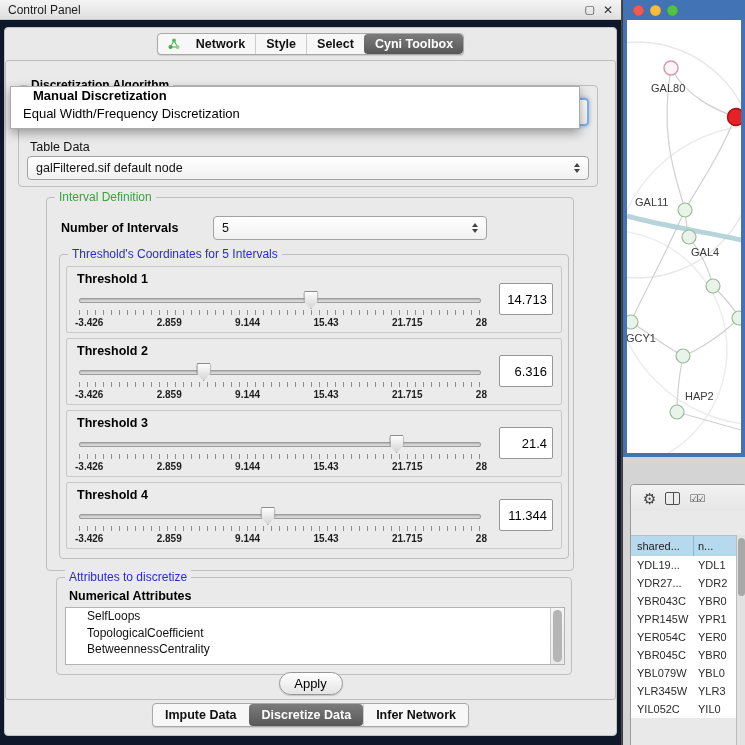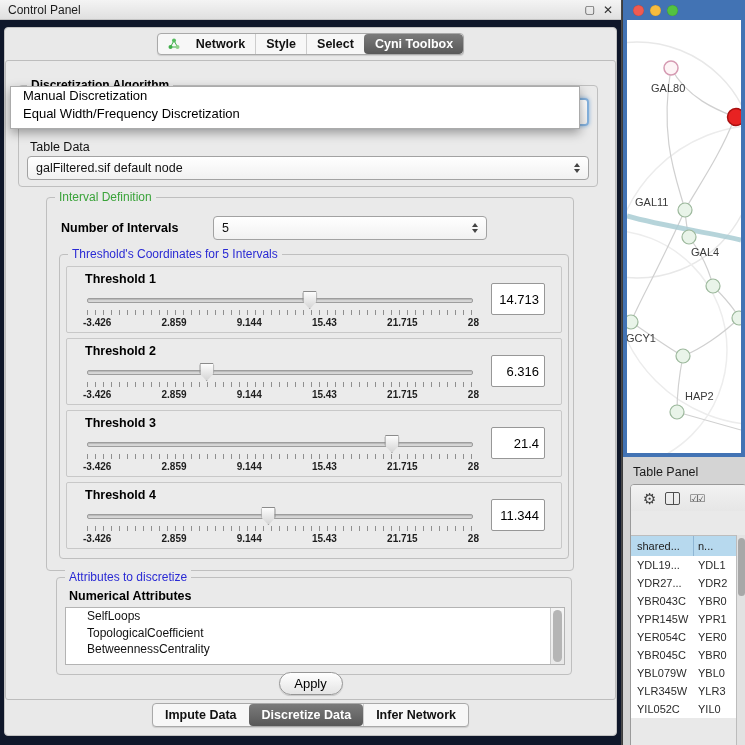--- a/index.html
+++ b/index.html
@@ -38,29 +38,29 @@
   .stepper i{display:block;width:0;height:0;border-left:3.5px solid transparent;border-right:3.5px solid transparent;}
   .stepper i.up{border-bottom:4px solid #444;}
   .stepper i.dn{border-top:4px solid #444;}
   .algo-combo{position:absolute;left:8px;right:8px;top:12px;height:24px;border:2px solid #84b1dd;box-shadow:0 0 4px #84b1dd;}
   .field-label{position:absolute;left:11px;top:54px;font-size:12.5px;color:#111;}
   .table-combo{position:absolute;left:8px;right:8px;top:70px;height:22px;}
   
   .algo-menu{position:absolute;left:10px;top:86px;width:568px;background:#ffffff;border:1px solid #ababab;box-shadow:0 4px 10px rgba(0,0,0,.35);z-index:60;padding-bottom:5px;}
   .menu-hint{text-align:center;color:#b0b0b0;font-size:12px;padding:3px 0 2px;}
   .menu-item{font-size:13px;color:#000;padding:1px 12px 2px;white-space:nowrap;cursor:default;}
-  .menu-item.bold{font-weight:normal;}
+  .menu-item.bold{font-weight:bold;margin-left:10px;}
   
   .interval-group{left:40px;top:136px;width:526px;height:372px;}
   .num-row{display:flex;align-items:center;margin:18px 0 0 14px;}
   .bold-label{font-size:12.5px;font-weight:bold;color:#000;}
   .num-row .bold-label{width:152px;}
   .num-combo{width:272px;height:22px;}
   .thr-group{position:relative;border:1px solid #bfbfbf;border-radius:4px;margin:14px 4px 0 12px;padding:6px 0 4px;}
-  .thr-row{display:grid;grid-template-columns:1fr 54px;column-gap:10px;align-items:center;margin:5px 6px;padding:3px 16px 4px;border:1px solid #c8c8c8;border-radius:2px;background:#ebebeb;}
+  .thr-row{display:grid;grid-template-columns:1fr 54px;column-gap:10px;align-items:center;margin:5px 6px;padding:3px 8px 4px;border:1px solid #c8c8c8;border-radius:2px;background:#ebebeb;}
   .thr-label{font-size:12.5px;font-weight:bold;color:#000;margin:2px 0 5px 2px;}
   .slider{position:relative;height:17px;margin:0 8px 0 4px;}
   .track{position:absolute;left:0;right:0;top:7px;height:3px;background:#d7d7d7;border:1px solid #9d9d9d;border-radius:2px;box-shadow:inset 0 1px 1px rgba(0,0,0,.15);}
   .thumb{position:absolute;top:0;width:13px;height:16px;transform:translateX(-50%);background:linear-gradient(#fdfdfd,#d5d5d5);border:1px solid #8b8b8b;clip-path:polygon(8% 0,92% 0,100% 14%,100% 56%,50% 100%,0 56%,0 14%);}
   .ticks{height:5px;margin:2px 8px 0 4px;background:repeating-linear-gradient(to right,#8f8f8f 0,#8f8f8f 1px,transparent 1px,transparent 8px);}
   .scale{display:flex;justify-content:space-between;margin:2px 2px 0 0;font-size:10px;font-weight:bold;color:#1d1d1d;}
   .value-box{height:30px;background:#fff;border:1px solid #979797;border-radius:2px;font-size:13px;color:#000;display:flex;align-items:center;justify-content:flex-end;padding:0 5px;}
   
   .attr-group{left:50px;top:516px;width:514px;height:96px;}
   .attr-title{margin:11px 0 4px 12px;}
@@ -335,21 +335,20 @@
     </svg>
     <span class="nlabel" style="left:24px;top:62px;">GAL80</span>
     <span class="nlabel" style="left:8px;top:176px;">GAL11</span>
     <span class="nlabel" style="left:64px;top:226px;">GAL4</span>
     <span class="nlabel" style="left:-1px;top:312px;">GCY1</span>
     <span class="nlabel" style="left:58px;top:370px;">HAP2</span>
   </div>
 </div>
 
 <div class="table-panel">
-  <div class="tp-title">Table Panel</div>
   <div class="tp-window">
     <div class="tp-toolbar">
       <span class="gear-icon">⚙</span>
       <span class="col-icon"></span>
       <span class="cb-icons">☑☑</span>
     </div>
     <div class="tp-gap"></div>
     <div class="tp-header">
       <span class="th c1">shared...</span>
       <span class="th c2">n...</span>

